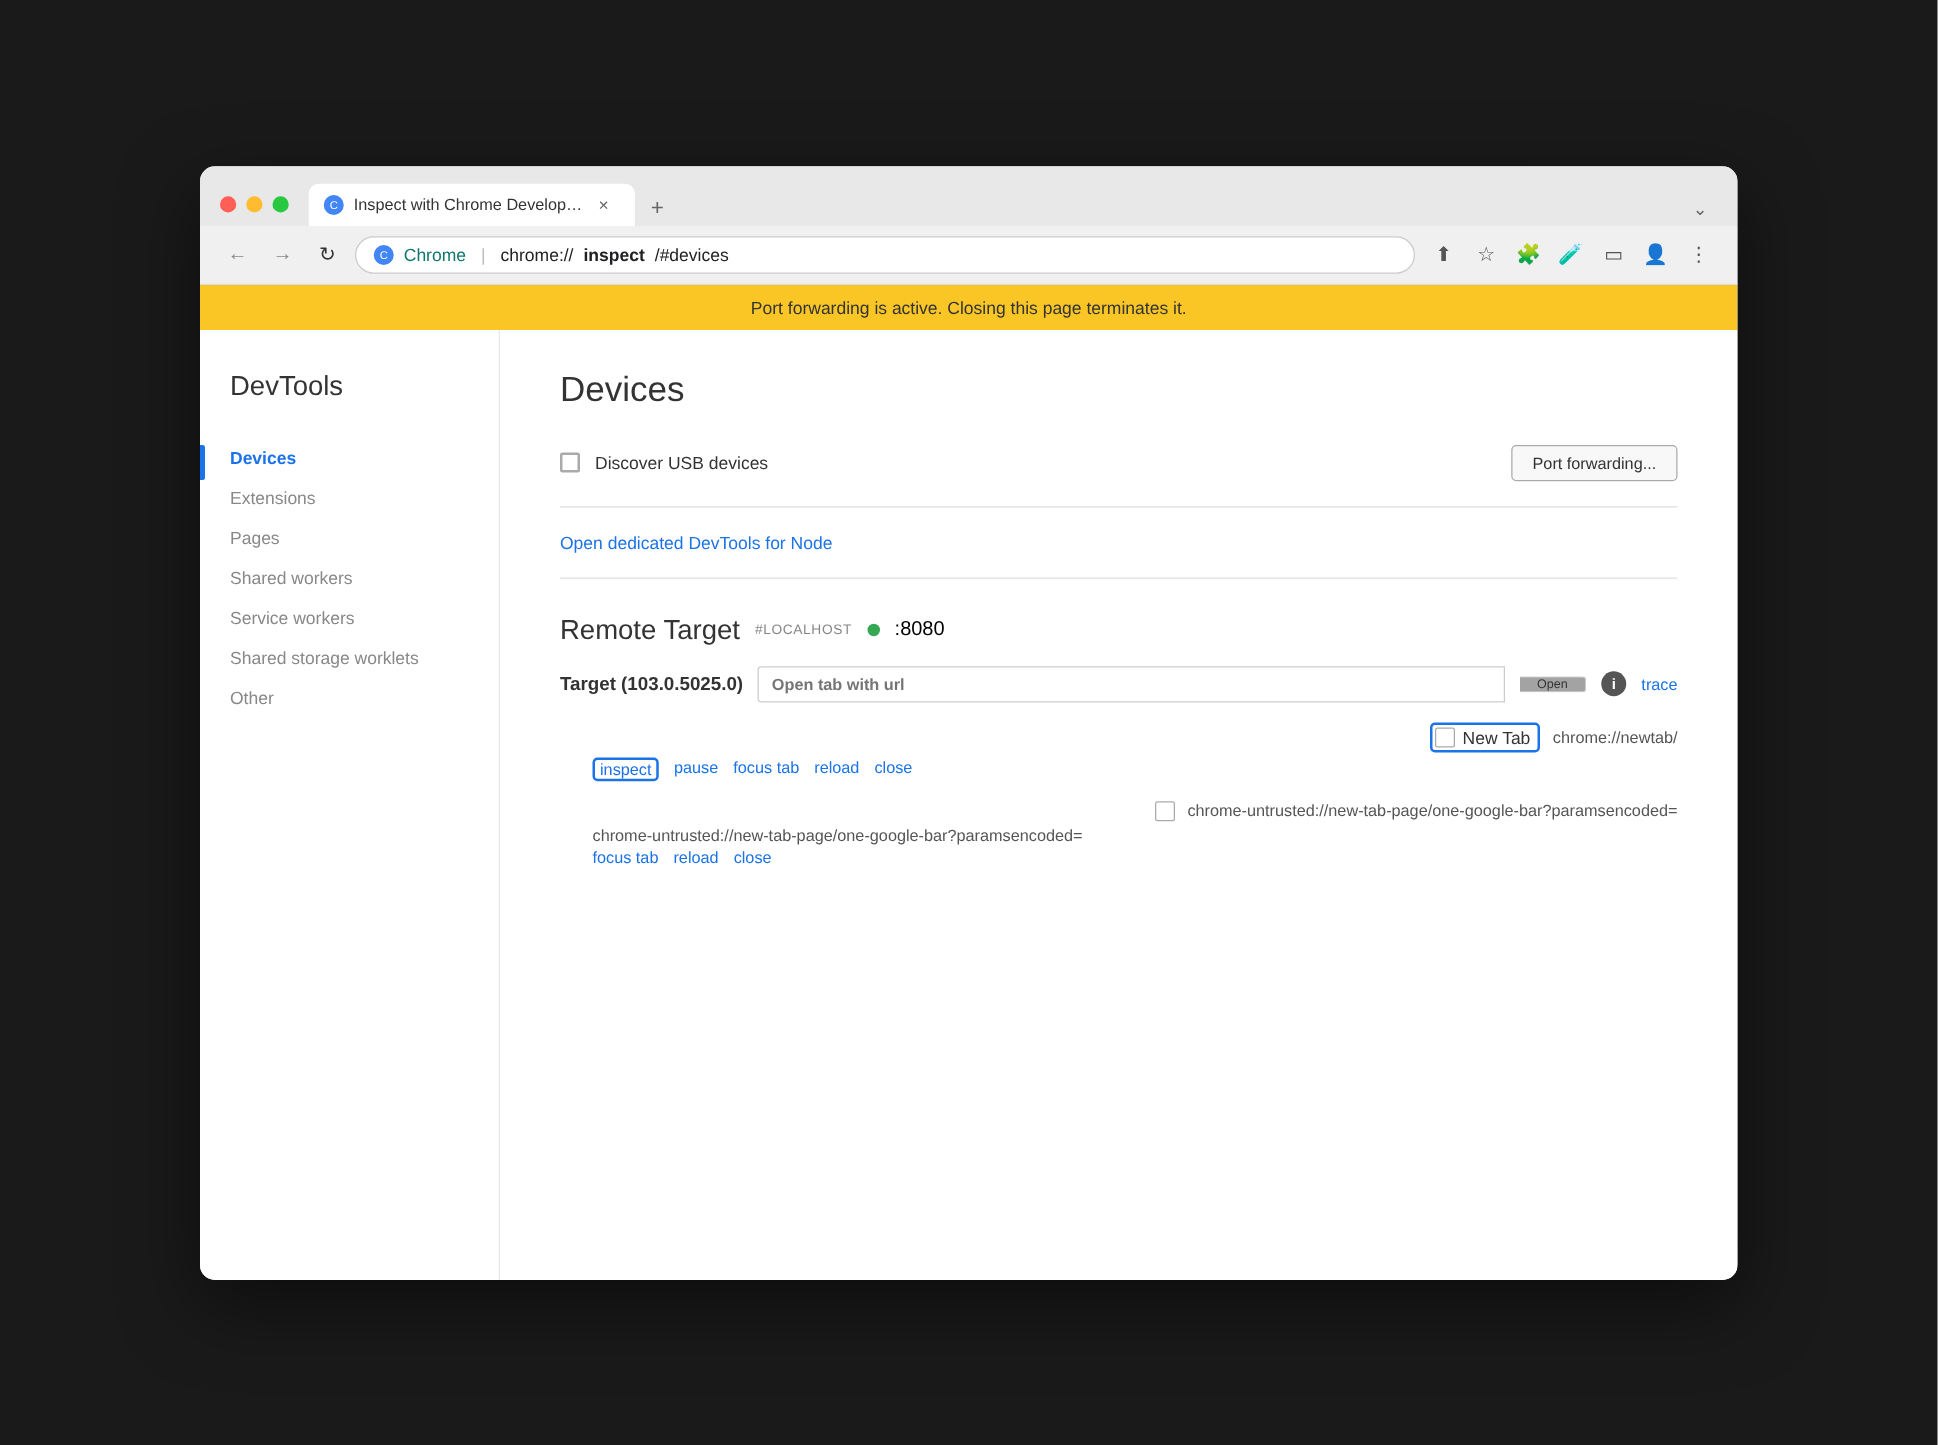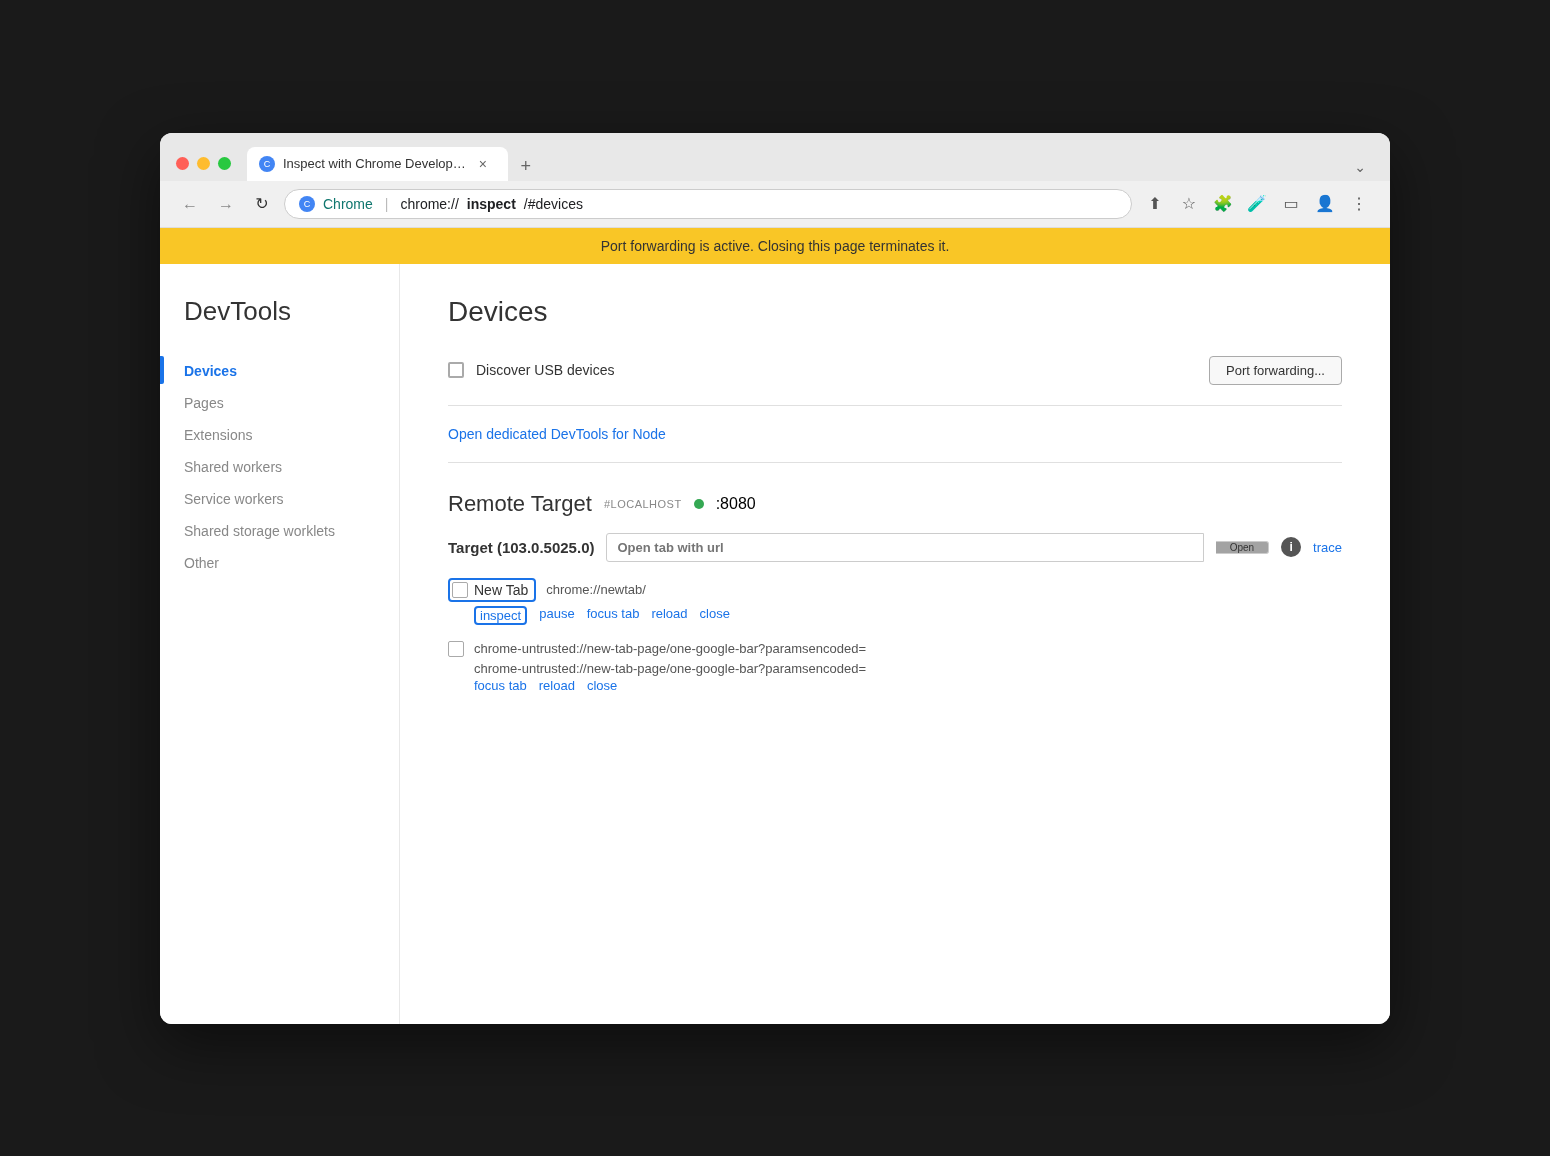--- a/index.html
+++ b/index.html
@@ -207,21 +207,21 @@
     .sidebar-active-indicator {
       position: absolute;
       left: 0;
       width: 4px;
       background: #1a73e8;
       height: 28px;
       top: 92px;
       border-radius: 0 2px 2px 0;
     }
     .sidebar-title {
-      font-size: 26px;
+      font-size: 22px;
       color: #333;
       padding: 0 24px 28px;
       font-weight: 400;
     }
     .sidebar-item {
       padding: 8px 24px;
       font-size: 14px;
       color: #888;
       cursor: pointer;
     }
@@ -384,20 +384,21 @@
     
     .tab-entry {
       margin-bottom: 16px;
       padding-left: 0;
     }
     .tab-entry-header {
       display: flex;
       align-items: center;
       gap: 10px;
       margin-bottom: 4px;
+      justify-content: flex-end;
     }
     .tab-entry-checkbox {
       width: 16px;
       height: 16px;
       border: 1px solid #aaa;
       border-radius: 2px;
       flex-shrink: 0;
     }
     .tab-entry-name {
       font-size: 14px;
@@ -491,22 +492,22 @@
   <div class="notification-banner">
     <span>Port forwarding is active. Closing this page terminates it.</span>
   </div>
 
   <div class="main-content">
 
     <div class="sidebar">
       <div class="sidebar-active-indicator"></div>
       <div class="sidebar-title">DevTools</div>
       <div class="sidebar-item active">Devices</div>
+      <div class="sidebar-item">Extensions</div>
       <div class="sidebar-item">Pages</div>
-      <div class="sidebar-item">Extensions</div>
       <div class="sidebar-item">Shared workers</div>
       <div class="sidebar-item">Service workers</div>
       <div class="sidebar-item">Shared storage worklets</div>
       <div class="sidebar-item">Other</div>
     </div>
 
     <div class="page-area">
       <div class="page-title">Devices</div>
 
       <div class="option-row">

